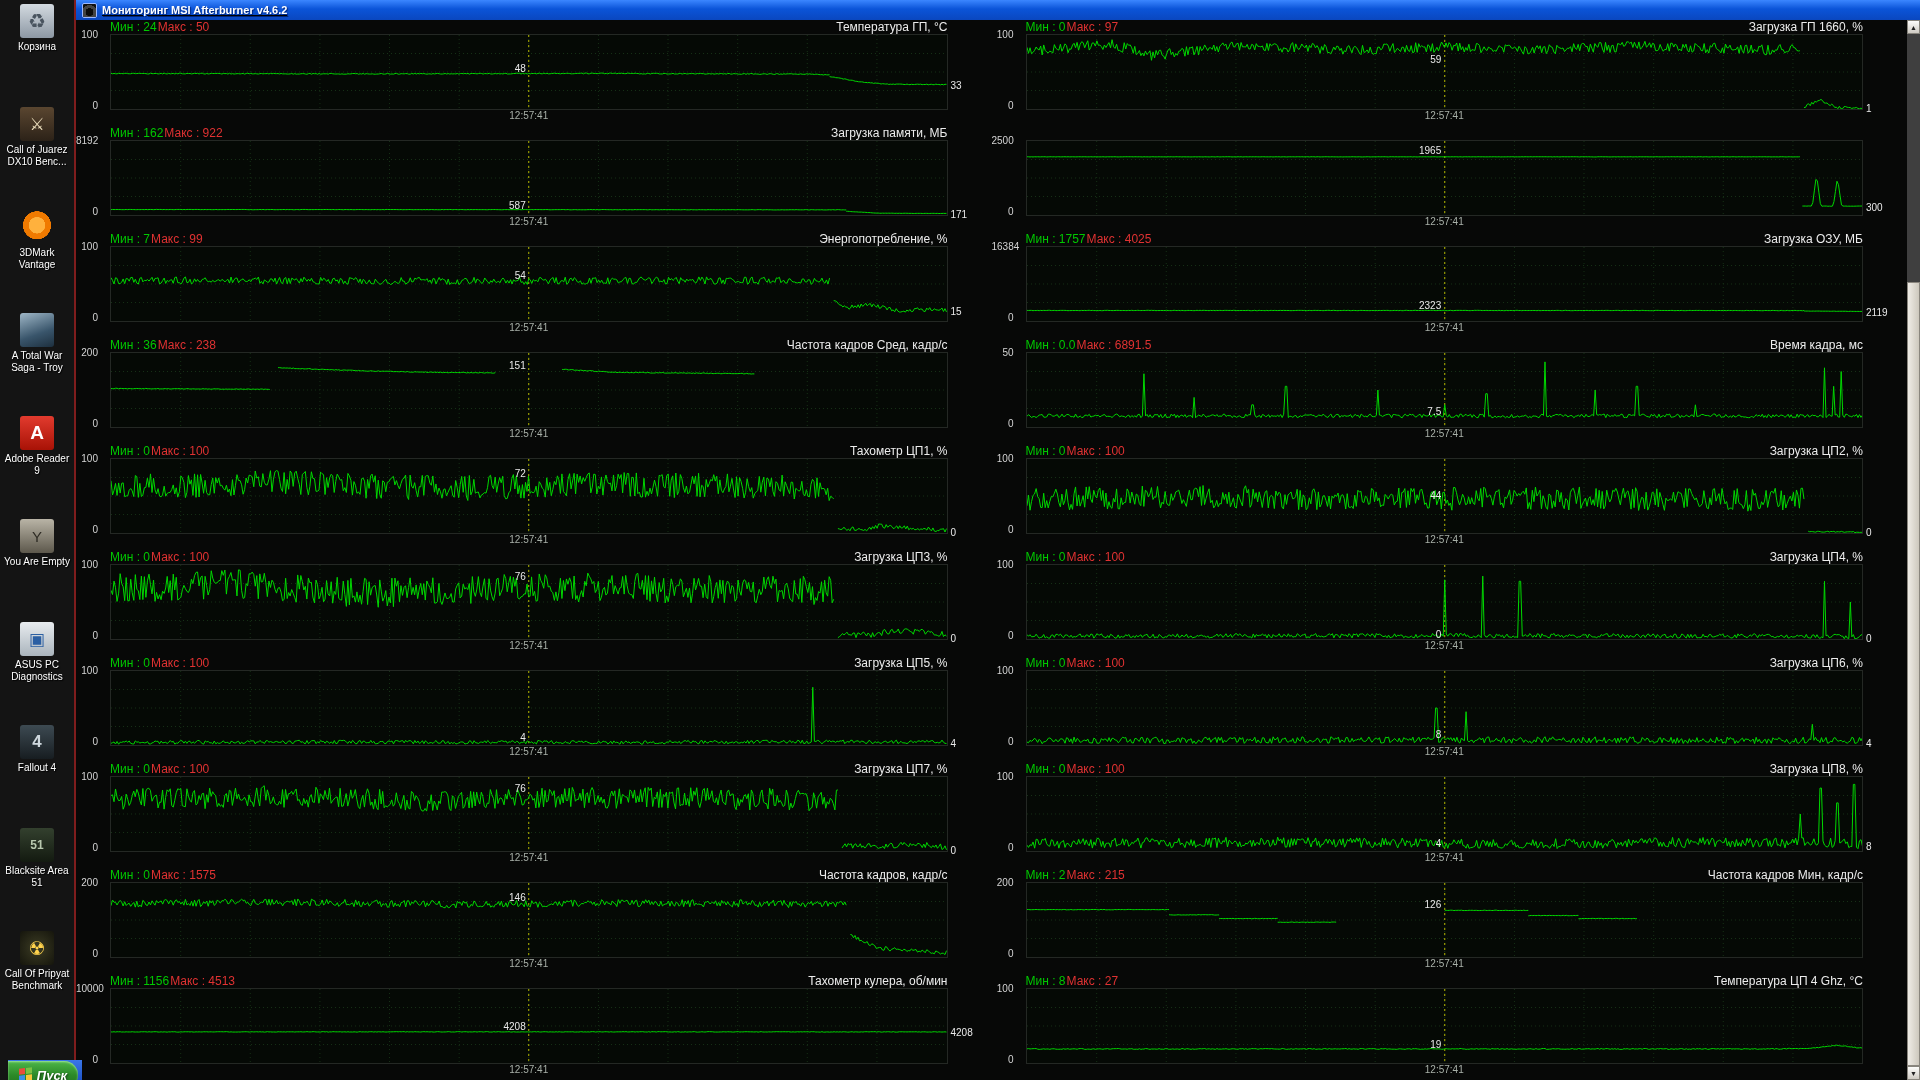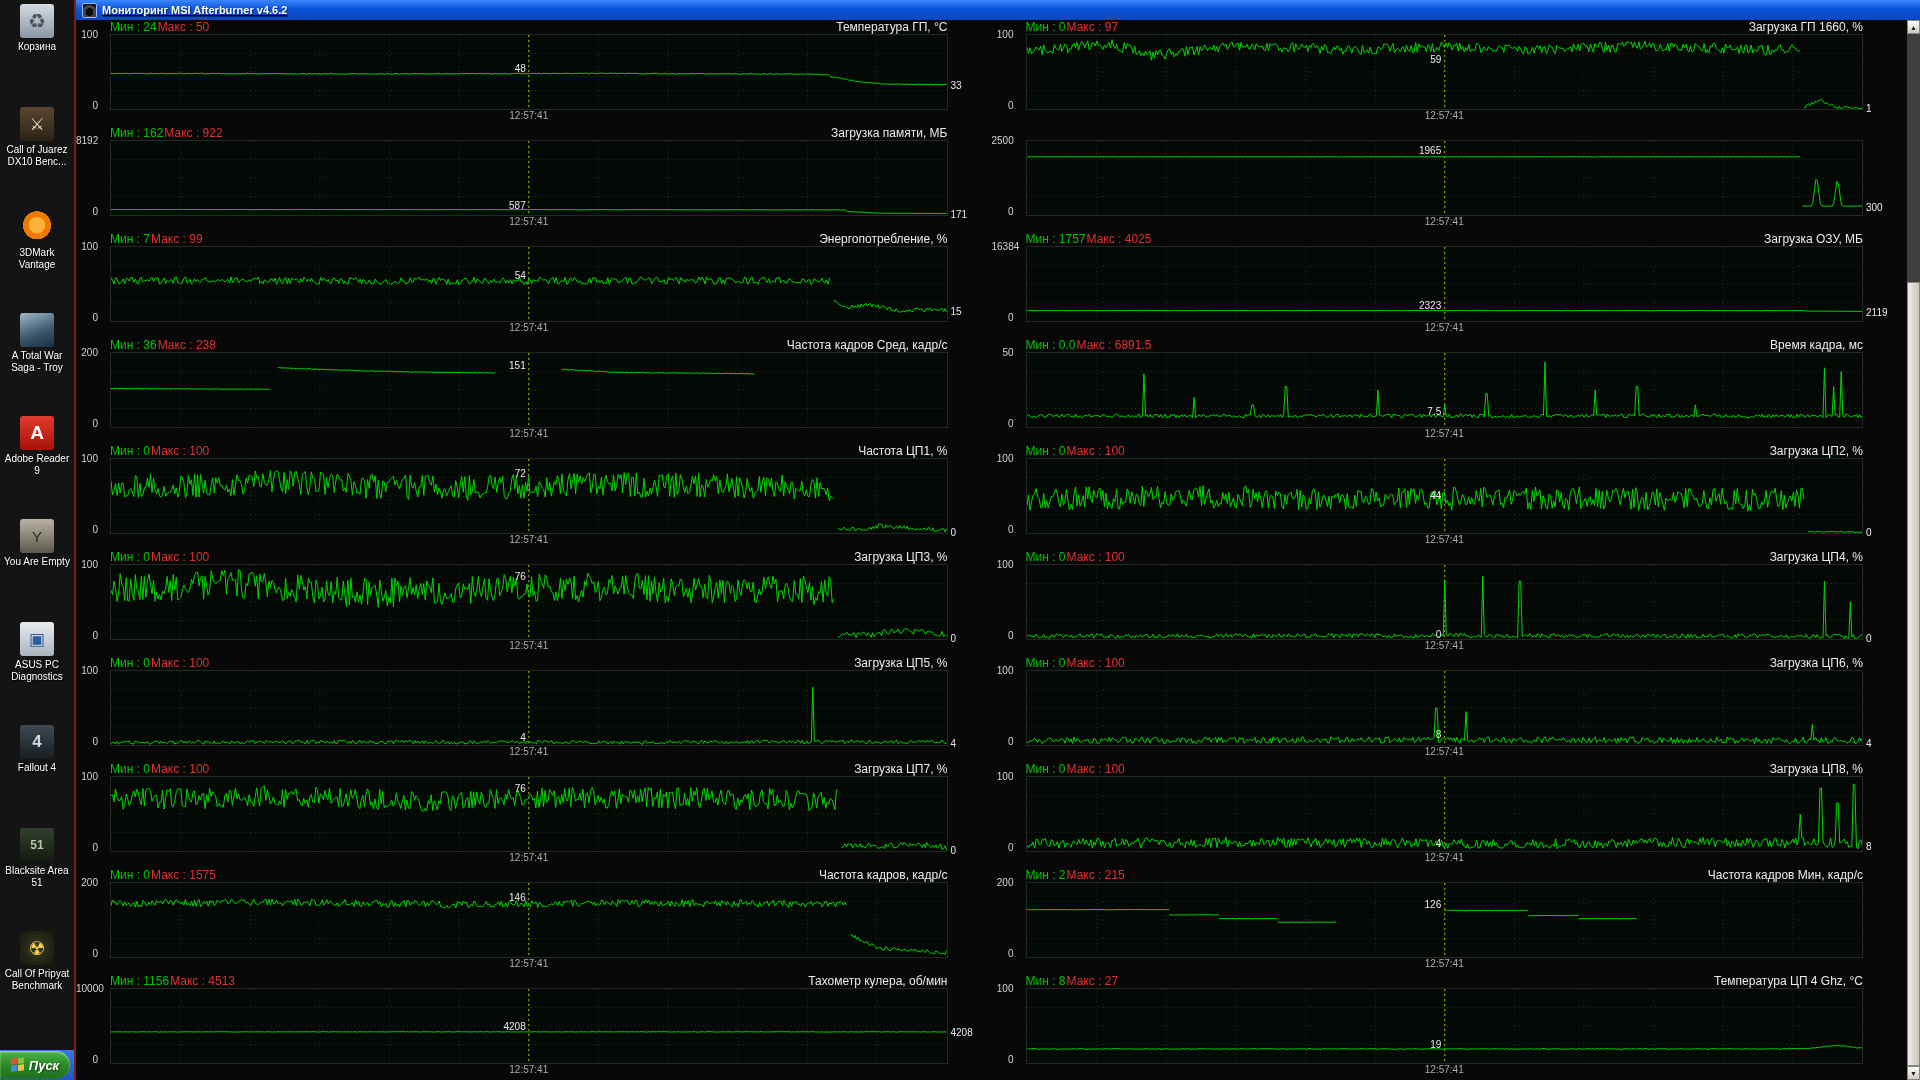--- a/index.html
+++ b/index.html
@@ -58,21 +58,21 @@
   .scrollbar{position:absolute;top:20px;right:0;width:13px;bottom:0;background:#3f3f3f;}
   .sb-btn{position:absolute;left:0;width:13px;height:14px;box-sizing:border-box;
           background:linear-gradient(180deg,#fdfdfb,#cfcbc3);border:1px solid #88857d;
           color:#222;font-size:7px;display:flex;align-items:center;justify-content:center;cursor:pointer;}
   .sb-up{top:0;}
   .sb-down{bottom:0;}
   .sb-thumb{position:absolute;left:0;width:13px;top:262px;bottom:14px;box-sizing:border-box;
             background:linear-gradient(90deg,#efece6,#cdc8bd);border:1px solid #8a867e;cursor:pointer;}
 
   
-  .taskbar{position:absolute;left:0;bottom:0;width:74px;height:30px;z-index:3;
+  .taskbar{position:absolute;left:8px;bottom:0;width:74px;height:20px;z-index:3;
            background:linear-gradient(180deg,#3a76e8,#1f54c8);}
   .start-btn{position:absolute;left:0;top:1px;height:28px;width:70px;cursor:pointer;
              background:linear-gradient(180deg,#4eb74a,#2c8a28 50%,#1f6e1d);
              border-radius:0 14px 14px 0;display:flex;align-items:center;justify-content:center;gap:4px;
              color:#fff;font-weight:bold;font-size:13px;font-style:italic;
              text-shadow:1px 1px 2px #143d12;box-shadow:inset 0 1px 2px #9fe29b;}
   .flag{width:14px;height:14px;display:grid;grid-template-columns:6px 6px;grid-template-rows:6px 6px;
         gap:1px;transform:skewY(-6deg);}
   .flag i{display:block;}
   .f-r{background:#e84c3d;} .f-g{background:#7ac143;} .f-b{background:#3b8ee8;} .f-y{background:#f5c63c;}
@@ -227,21 +227,21 @@
             <polyline points="0.0,36.4 1.5,36.6 3.0,36.8 4.5,36.2 6.0,36.2 7.5,36.8 9.0,36.3 10.5,36.4 12.0,36.6 13.5,36.5 15.0,36.6 16.5,36.8 18.0,36.5 19.5,36.6 21.1,36.8 22.6,36.7 24.1,36.5 25.6,36.4 27.1,36.6 28.6,36.4 30.1,36.9 31.6,36.5 33.1,36.8 34.6,36.3 36.1,36.6 37.6,36.7 39.1,36.8 40.6,36.9 42.1,36.8 43.6,36.7 45.1,36.8 46.6,36.4 48.1,36.9 49.6,36.9 51.1,36.9 52.6,36.7 54.1,36.6 55.6,36.9 57.1,36.5 58.6,37.1 60.1,36.9 61.7,36.8 63.2,36.6 64.7,36.7 66.2,36.7 67.7,36.6 69.2,36.8 70.7,36.7 72.2,37.0 73.7,37.0 75.2,36.6 76.7,36.6 78.2,37.0 79.7,37.0 81.2,36.8 82.7,36.9 84.2,37.0 85.7,37.0 87.2,36.9 88.7,37.1 90.2,37.0 91.7,36.6 93.2,37.0 94.7,36.8 96.2,37.1 97.7,36.9 99.2,37.2 100.7,37.1 102.3,36.8 103.8,36.8 105.3,36.9 106.8,36.8 108.3,37.1 109.8,37.3 111.3,37.1 112.8,37.3 114.3,37.0 115.8,37.2 117.3,37.1 118.8,37.2 120.3,37.1 121.8,37.3 123.3,37.1 124.8,36.8 126.3,37.3 127.8,37.1 129.3,36.9 130.8,37.3 132.3,37.1 133.8,37.4 135.3,37.0 136.8,36.9 138.3,37.3 139.8,37.3 141.3,37.0 142.9,37.3 144.4,37.2 145.9,37.1 147.4,37.4 148.9,37.0 150.4,37.0 151.9,37.4 153.4,37.1 154.9,37.3 156.4,37.3 157.9,37.5" stroke="#00d800" fill="none" stroke-width="1" vector-effect="non-scaling-stroke"></polyline>
             <polyline points="166.2,15.0 167.7,15.0 169.2,15.3 170.7,15.5 172.2,15.3 173.8,15.5 175.3,15.4 176.8,15.6 178.3,15.4 179.8,16.0 181.3,15.4 182.8,16.1 184.3,16.0 185.8,16.1 187.4,16.1 188.9,16.3 190.4,15.9 191.9,16.4 193.4,16.3 194.9,16.3 196.4,16.0 197.9,16.0 199.4,16.7 201.0,16.8 202.5,16.6 204.0,16.6 205.5,16.8 207.0,17.1 208.5,16.8 210.0,16.6 211.5,16.8 213.0,17.0 214.5,17.0 216.1,17.0 217.6,17.3 219.1,17.0 220.6,17.2 222.1,17.6 223.6,17.0 225.1,17.5 226.6,17.2 228.1,17.8 229.7,17.8 231.2,17.4 232.7,17.5 234.2,17.7 235.7,17.6 237.2,17.6 238.7,17.6 240.2,17.7 241.7,18.0 243.3,17.9 244.8,18.4 246.3,17.8 247.8,18.3 249.3,18.4 250.8,18.1 252.3,18.5 253.8,18.6 255.3,18.7 256.9,18.6 258.4,18.2 259.9,18.5 261.4,18.7 262.9,18.9 264.4,18.8 265.9,18.3 267.4,18.9 268.9,18.8 270.5,18.6 272.0,18.8 273.5,18.7 275.0,18.7 276.5,18.8 278.0,18.7 279.5,18.8 281.0,19.2 282.5,19.1 284.1,19.1 285.6,19.2 287.1,19.3 288.6,18.9 290.1,19.1 291.6,19.3 293.1,19.5 294.6,19.0 296.1,19.4 297.6,19.7 299.2,19.7 300.7,19.7 302.2,19.2 303.7,19.5 305.2,19.4 306.7,19.7 308.2,19.5 309.7,19.5 311.2,19.9 312.8,19.3 314.3,19.9 315.8,20.0 317.3,19.4 318.8,19.7 320.3,19.9 321.8,19.6 323.3,20.0 324.8,19.6 326.4,20.2 327.9,19.6 329.4,20.2 330.9,20.1 332.4,19.9 333.9,20.0 335.4,20.3 336.9,20.1 338.4,19.9 340.0,19.9 341.5,20.1 343.0,20.1 344.5,20.1 346.0,19.9 347.5,20.2 349.0,19.8 350.5,19.9 352.0,20.0 353.6,20.5 355.1,20.1 356.6,20.4 358.1,20.0 359.6,20.4 361.1,20.3 362.6,20.1 364.1,20.3 365.6,20.5 367.2,20.0 368.7,20.1 370.2,20.4 371.7,20.6 373.2,20.2 374.7,20.3 376.2,20.3 377.7,20.3 379.2,20.7 380.7,20.7 382.3,20.2" stroke="#00d800" fill="none" stroke-width="1" vector-effect="non-scaling-stroke"></polyline>
             <polyline points="448.7,16.9 450.3,16.9 451.8,16.7 453.3,16.8 454.8,17.4 456.3,17.3 457.8,17.0 459.4,17.1 460.9,17.8 462.4,17.6 463.9,17.7 465.4,18.0 466.9,17.6 468.5,17.8 470.0,18.2 471.5,18.0 473.0,18.4 474.5,18.5 476.0,18.0 477.6,18.2 479.1,18.2 480.6,19.0 482.1,18.9 483.6,19.2 485.1,18.6 486.7,18.9 488.2,19.0 489.7,18.9 491.2,19.2 492.7,19.2 494.2,19.7 495.8,19.6 497.3,19.8 498.8,19.7 500.3,19.8 501.8,19.6 503.3,20.1 504.9,19.9 506.4,19.7 507.9,20.1 509.4,19.9 510.9,20.2 512.5,19.7 514.0,19.9 515.5,20.3 517.0,20.1 518.5,20.1 520.0,20.4 521.6,19.8 523.1,19.8 524.6,20.3 526.1,19.8 527.6,19.9 529.1,19.7 530.7,20.2 532.2,20.4 533.7,19.9 535.2,20.2 536.7,20.6 538.2,20.6 539.8,20.6 541.3,20.5 542.8,20.1 544.3,20.5 545.8,20.2 547.3,20.3 548.9,20.0 550.4,20.6 551.9,20.7 553.4,20.6 554.9,20.5 556.4,20.7 558.0,20.3 559.5,20.6 561.0,20.2 562.5,20.4 564.0,20.8 565.5,20.5 567.1,20.3 568.6,20.6 570.1,20.3 571.6,20.8 573.1,20.7 574.6,20.5 576.2,20.6 577.7,21.0 579.2,20.5 580.7,21.1 582.2,20.4 583.7,20.7 585.3,20.8 586.8,21.0 588.3,20.6 589.8,20.4 591.3,21.0 592.8,20.6 594.4,21.2 595.9,20.7 597.4,20.9 598.9,21.2 600.4,21.1 601.9,20.9 603.5,20.8 605.0,20.9 606.5,21.3 608.0,21.2 609.5,20.9 611.0,20.8 612.6,21.0 614.1,21.0 615.6,20.9 617.1,21.2 618.6,21.2 620.2,21.2 621.7,21.2 623.2,21.2 624.7,21.1 626.2,21.0 627.7,20.8 629.3,21.5 630.8,21.3 632.3,20.9 633.8,21.4 635.3,21.3 636.8,21.6 638.4,21.4 639.9,21.5" stroke="#00d800" fill="none" stroke-width="1" vector-effect="non-scaling-stroke"></polyline>
           </svg>
         </div>
   </div>
       <div class="panel">
     <div class="hdr">
       <span class="minv">Мин : 0</span>
       <span class="maxv">Макс : 100</span>
-      <span class="ttl">Частота ЦП1, %</span>
+      <span class="ttl">Тахометр ЦП1, %</span>
     </div>
     <span class="ax axt">100</span>
     <span class="ax axb">0</span>
     <div class="plot">
       <span class="cval" style="top: 9.28px;">72</span>
       <span class="rval" style="top: 68px;">0</span>
       <span class="ts">12:57:41</span>
     <svg viewBox="0 0 831 76" preserveAspectRatio="none">
             <path d="M0 19.0H831M0 38.0H831M0 57.0H831M69.3 0V76M138.5 0V76M207.8 0V76M277.0 0V76M346.3 0V76M415.5 0V76M484.8 0V76M554.0 0V76M623.3 0V76M692.5 0V76M761.8 0V76" stroke="#163016" fill="none" stroke-dasharray="1 3" vector-effect="non-scaling-stroke"></path>
             <path d="M415.5 0V76" stroke="#b9b900" fill="none" stroke-dasharray="2 3" vector-effect="non-scaling-stroke"></path>

